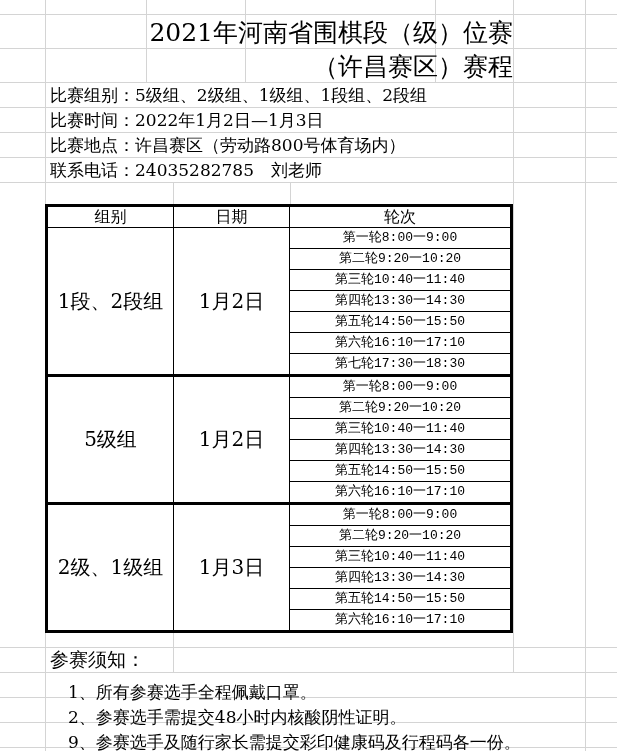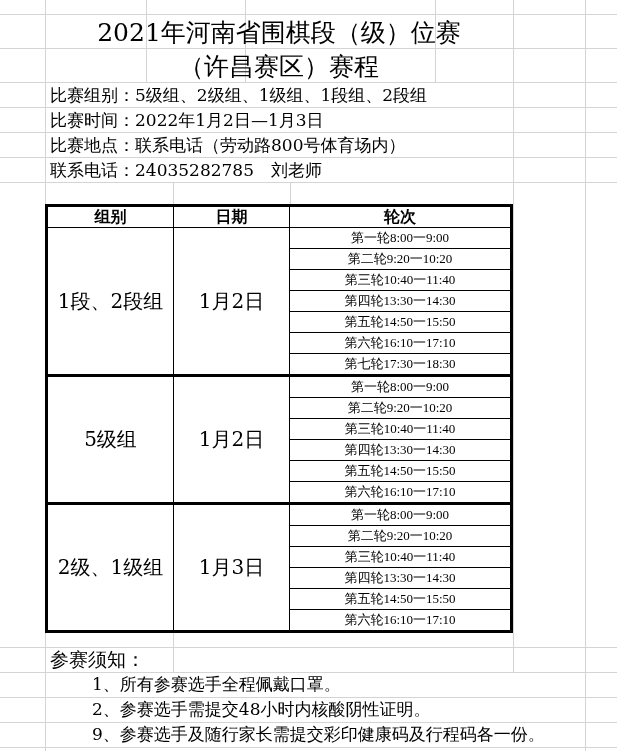--- a/index.html
+++ b/index.html
@@ -6,47 +6,47 @@
   body {
     width:617px; height:751px; overflow:hidden; position:relative;
     background:#ffffff;
     font-family: "DejaVu Serif", "Liberation Serif", serif;
     color:#000;
   }
   .grid { position:absolute; left:0; top:0; width:617px; height:751px; pointer-events:none; }
   .hl { position:absolute; left:0; width:617px; height:1px; background:#d4d4d4; }
   .vl { position:absolute; top:0; width:1px; background:#d4d4d4; }
   .title {
-    position:absolute; left:45px; width:468px; text-align:center;
+    position:absolute; left:45px; width:468px; text-align:right;
     font-size:25px; line-height:34px; white-space:nowrap;
   }
   .info {
     position:absolute; left:50px; font-size:17px; line-height:25px; white-space:nowrap;
   }
   table.sched {
     position:absolute; left:45px; top:204px;
     border-collapse:collapse; background:#fff;
     border:3px solid #000;
   }
   table.sched td, table.sched th {
     border:1px solid #000; padding:0; text-align:center; vertical-align:middle;
   }
   table.sched th {
-    height:20px; font-size:16px; font-weight:bold; line-height:18px;
+    height:20px; font-size:16px; font-weight:normal; line-height:18px;
     border-bottom:1.5px solid #000;
   }
   table.sched td.grp, table.sched td.date { font-size:20px; }
   table.sched td.round {
-    height:20px; font-family:Liberation Serif, serif;
+    height:20px; font-family:Liberation Mono, monospace;
     font-size:13px; line-height:20px; white-space:nowrap;
   }
   table.sched tr.blk-start td { border-top:3px solid #000; }
   .col-g { width:127px; } .col-d { width:116px; } .col-r { width:222px; }
   .notes-h { position:absolute; left:50px; top:647px; font-size:19px; line-height:25px; }
-  .note { position:absolute; left:92px; font-size:17px; line-height:25px; white-space:nowrap; }
+  .note { position:absolute; left:68px; font-size:17px; line-height:25px; white-space:nowrap;margin-top:8px; }
 </style>
 </head>
 <body>
 
 <div class="grid">
   <div class="hl" style="top:14px"></div>
   <div class="hl" style="top:48px"></div>
   <div class="hl" style="top:82px"></div>
   <div class="hl" style="top:107px"></div>
   <div class="hl" style="top:132px"></div>
@@ -67,21 +67,21 @@
   <div class="vl" style="left:513px;height:672px"></div>
   <div class="vl" style="left:513px;top:0;height:82px"></div>
   <div class="vl" style="left:585px;height:751px"></div>
 </div>
 
 <div class="title" style="top:16px">2021年河南省围棋段（级）位赛</div>
 <div class="title" style="top:50px">（许昌赛区）赛程</div>
 
 <div class="info" style="top:83px"><span>比赛组别：</span><span>5级组、2级组、1级组、1段组、2段组</span></div>
 <div class="info" style="top:108px"><span>比赛时间：</span><span>2022年1月2日—1月3日</span></div>
-<div class="info" style="top:133px"><span>比赛地点：</span><span>联系电话（劳动路800号体育场内）</span></div>
+<div class="info" style="top:133px"><span>比赛地点：</span><span>许昌赛区（劳动路800号体育场内）</span></div>
 <div class="info" style="top:158px"><span>联系电话：</span><span>24035282785　刘老师</span></div>
 
 <table class="sched">
   <colgroup>
       <col class="col-g">
       <col class="col-d">
       <col class="col-r">
     </colgroup>
   <tbody>
       <tr>

